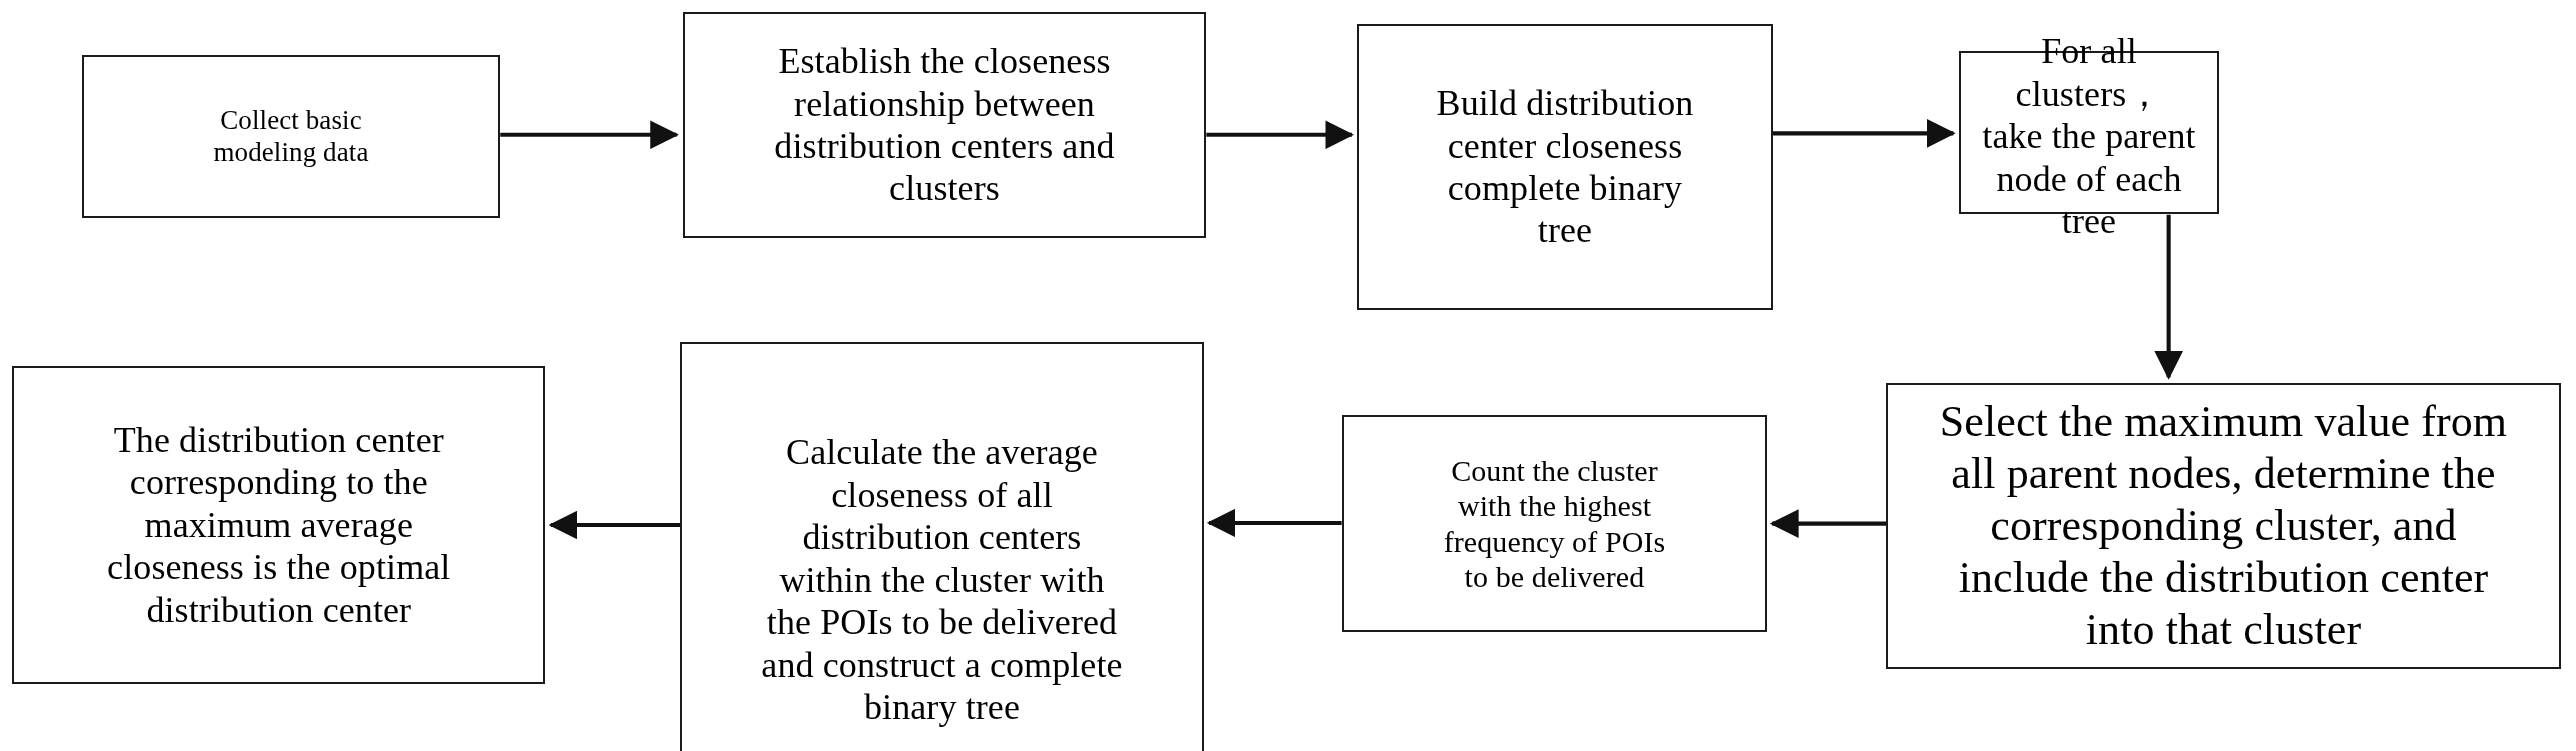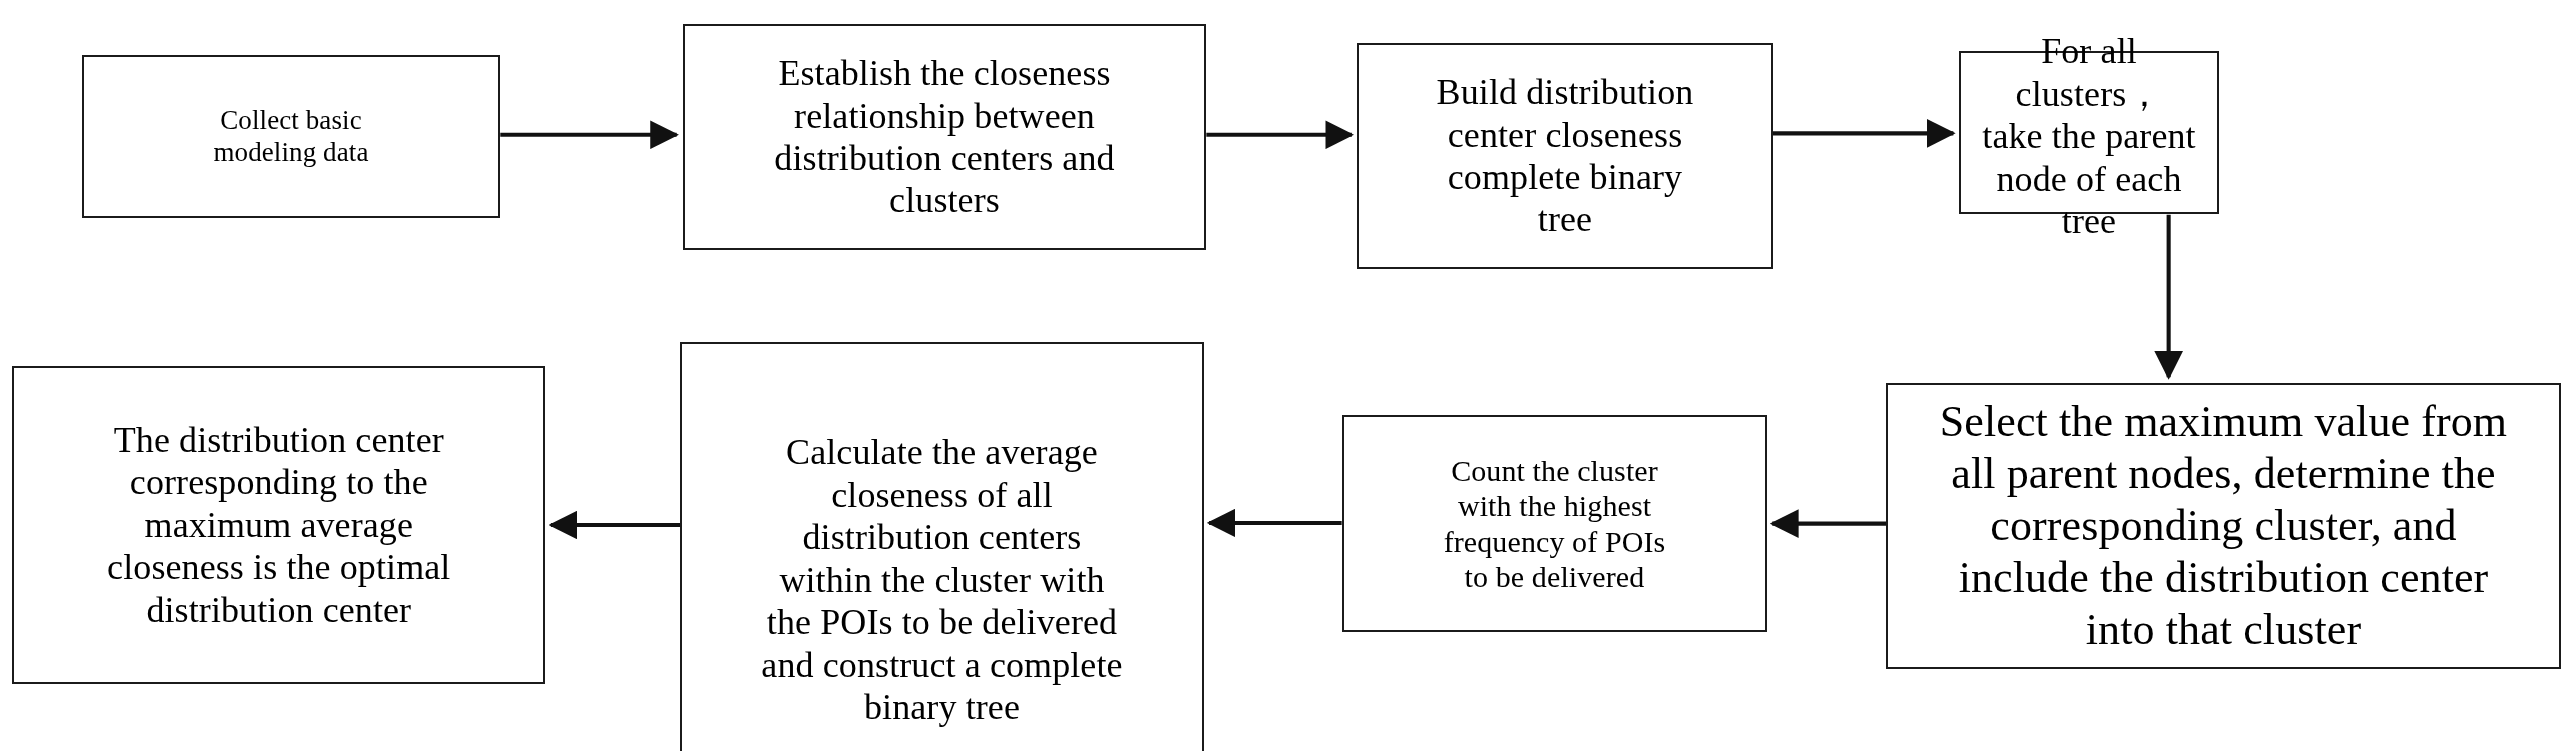--- a/index.html
+++ b/index.html
@@ -43,22 +43,22 @@
     padding: 0 6.8px;
     font-family: "Liberation Serif", "DejaVu Serif", serif;
     font-size: 35px;
     line-height: 1.18;
     color: #000000;
     white-space: pre-line;
     letter-spacing: 0.1px;
   }
   
   #node-collect-data      { left: 82px;  top: 55px;   width: 418px;  height: 163px; }
-  #node-establish-closeness{ left: 683px; top: 24px;   width: 523px;  height: 226px; }
-  #node-build-tree        { left: 1357px; top: 24px;   width: 416px;  height: 226px; margin-top: 19px; }
+  #node-establish-closeness{ left: 683px; top: 12px;   width: 523px;  height: 226px; }
+  #node-build-tree        { left: 1357px; top: 24px;   width: 416px;  height: 286px; }
   #node-parent-nodes      { left: 1959px; top: 51px;   width: 260px;  height: 163px; }
   #node-select-max        { left: 1886px; top: 383px;  width: 675px;  height: 286px; }
   #node-count-cluster     { left: 1342px; top: 415px;  width: 425px;  height: 217px; }
   #node-calc-average      { left: 680px;  top: 342px;  width: 524px;  height: 476px; }
   #node-optimal-center    { left: 12.3px;   top: 366px;  width: 533px;  height: 318px; }
 
   #node-collect-data .node-label       { font-size: 27px; }
   #node-establish-closeness .node-label{ font-size: 36px; }
   #node-build-tree .node-label         { font-size: 36px; }
   #node-parent-nodes .node-label       { font-size: 36px; margin-top: 8px; }

